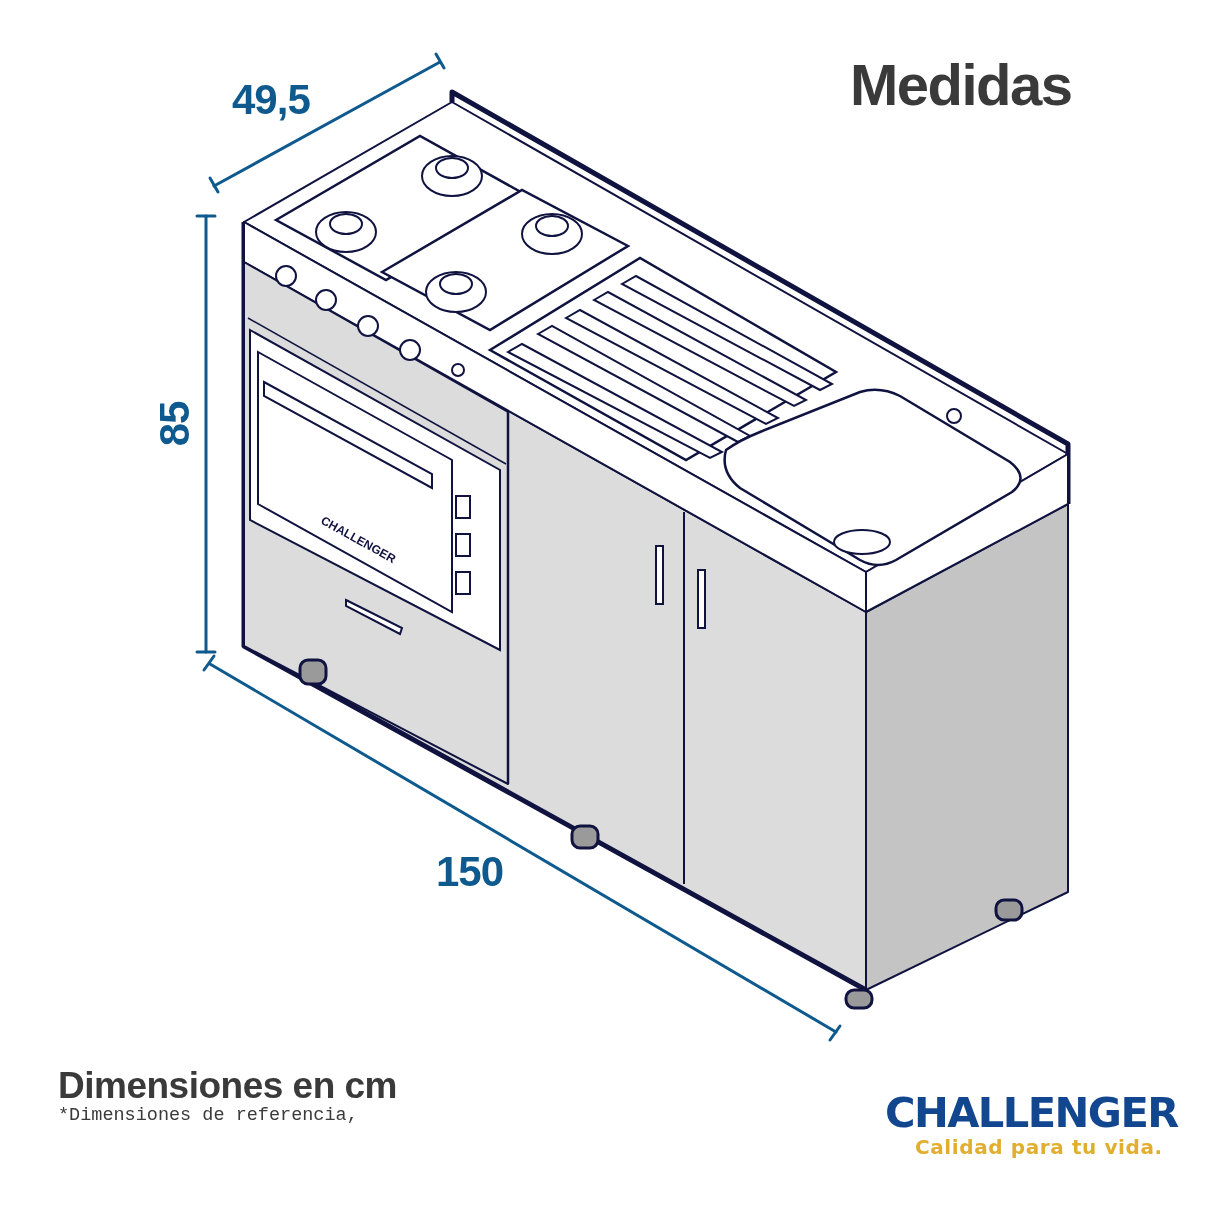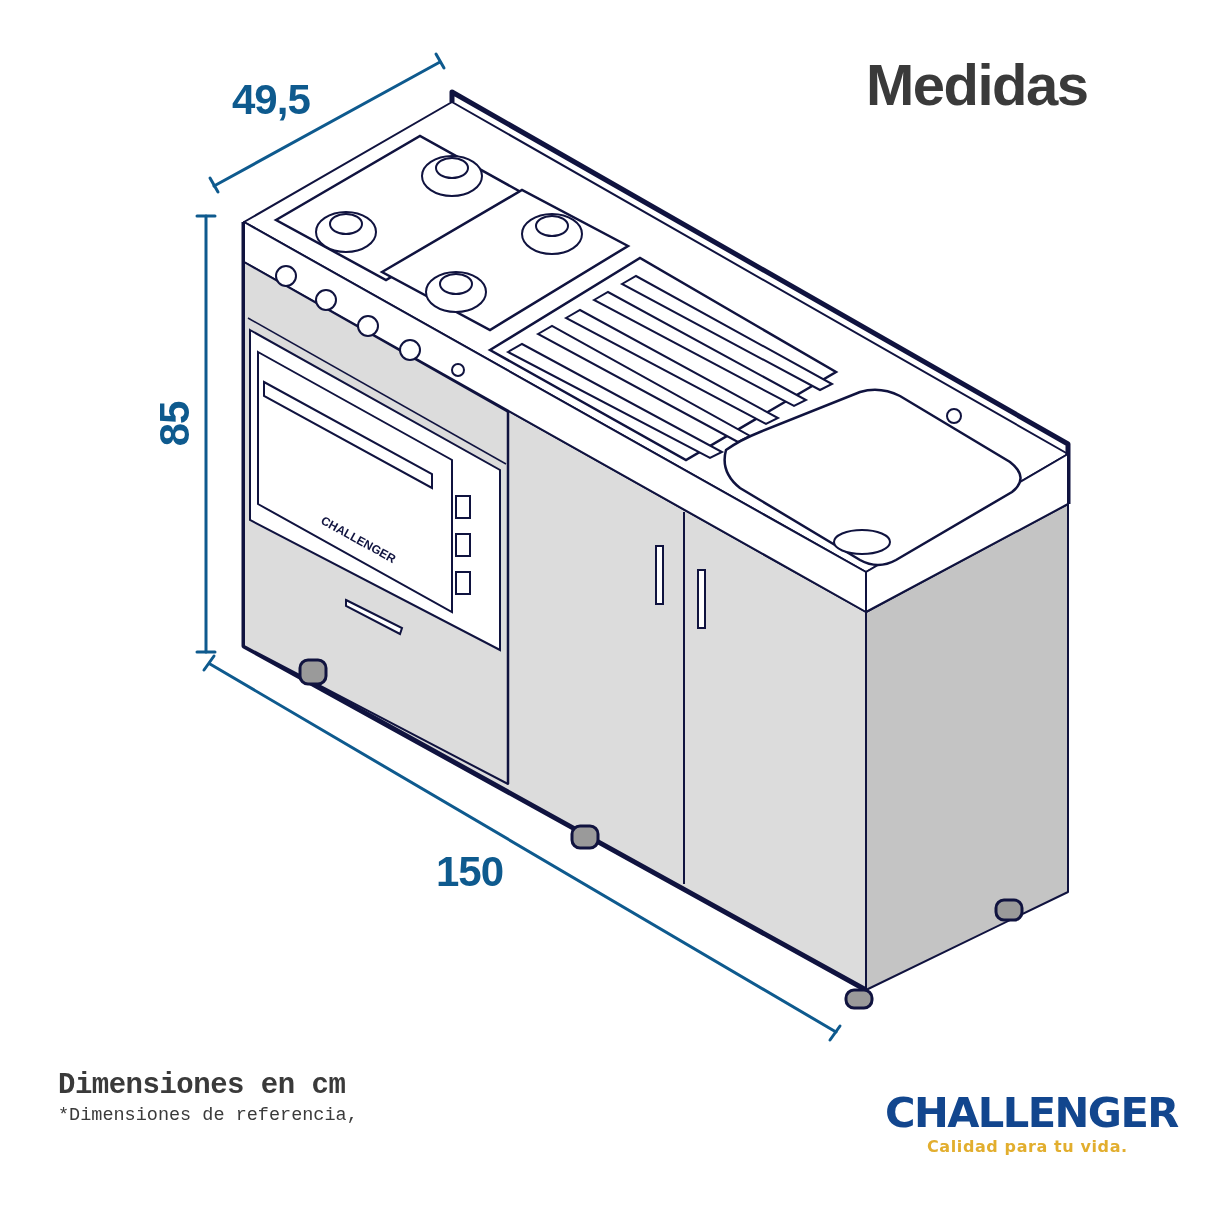--- a/index.html
+++ b/index.html
@@ -1,29 +1,29 @@
 <!DOCTYPE html>
 <html><head>
 <meta charset="utf-8">
 <style>
   html, body { margin: 0; padding: 0; background: #ffffff; }
   body { width: 1214px; height: 1214px; position: relative; overflow: hidden; font-family: "Liberation Sans", sans-serif; }
   .title { position: absolute; left: 850px; top: 52px; color: #3a3a3a; font-family: "Liberation Sans", sans-serif; font-weight: bold; font-size: 58px; line-height: 66px; letter-spacing: -1.5px; }
-  .title div { white-space: nowrap; margin-left: 16px; }
+  .title div { white-space: nowrap; }
   .drawing { position: absolute; left: 0; top: 0; width: 1214px; height: 1214px; }
   .dim-label { position: absolute; color: #0e5a8e; font-family: "Liberation Sans", sans-serif; font-weight: bold; font-size: 42px; letter-spacing: -1px; }
   .dim-depth { left: 232px; top: 76px; }
   .dim-height { left: 140px; top: 400px; transform: rotate(-90deg); transform-origin: center; width: 70px; text-align: center; }
   .dim-width { left: 436px; top: 848px; }
   .footer { position: absolute; left: 58px; top: 1068px; color: #3a3a3a; }
-  .footer .units { font-family: Liberation Mono, monospace; font-weight: bold; font-size: 29px; letter-spacing: -0.5px; line-height: 36px; }
+  .footer .units { font-family: Liberation Sans, sans-serif; font-weight: bold; font-size: 37px; letter-spacing: -0.5px; line-height: 36px; }
   .footer .note { font-family: Liberation Mono, monospace; font-size: 18.5px; line-height: 24px; }
   .brand { position: absolute; left: 885px; top: 1092px; text-align: left; }
   .brand .name { color: #12468e; font-family: "DejaVu Sans", sans-serif; font-weight: bold; font-size: 40px; letter-spacing: -1.5px; line-height: 42px; transform: scaleX(1.04); transform-origin: left; }
-  .brand .slogan { color: #e2ae2e; font-family: "DejaVu Sans", sans-serif; font-weight: bold; font-size: 16px; letter-spacing: 0.6px; line-height: 26px; margin-left: 42px; }
+  .brand .slogan { color: #e2ae2e; font-family: "DejaVu Sans", sans-serif; font-weight: bold; font-size: 20px; letter-spacing: 0.6px; line-height: 26px; margin-left: 30px; }
 </style>
 </head>
 <body>
 
 <div class="title">
   <div>Medidas</div>
 </div>
 
 <svg class="drawing" viewBox="0 0 1214 1214" xmlns="http://www.w3.org/2000/svg">
   <g stroke="#0e5a8e" stroke-width="3" fill="none" stroke-linecap="round">

